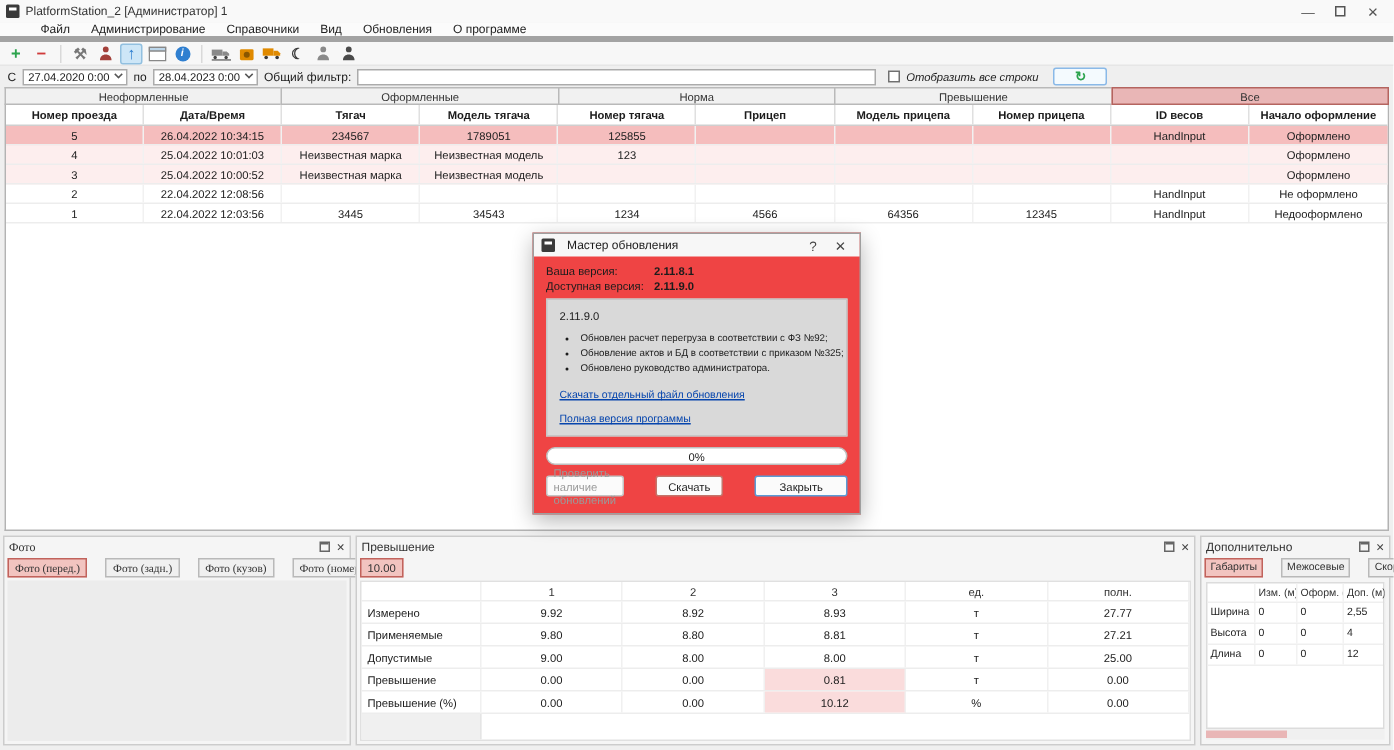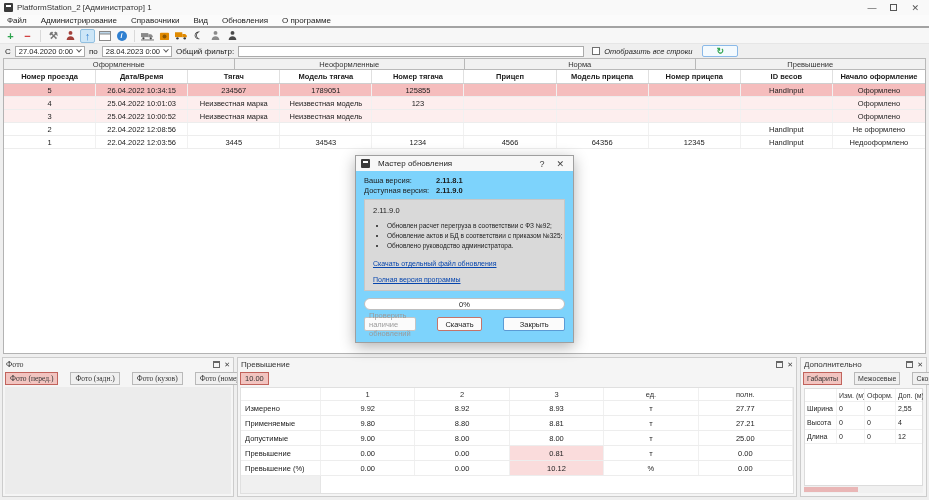--- a/index.html
+++ b/index.html
@@ -12,21 +12,21 @@
               display:flex; align-items:center; padding:0 4px; }
   .appicon { width:9px; height:9px; background:#3a3a3a; border-radius:1px; margin-right:4px; position:relative; }
   .appicon::after { content:""; position:absolute; left:2px; top:2px; width:5px; height:2px; background:#fff; }
   #titlebar .ttl { font-size:8px; color:#333; }
   #wincontrols { margin-left:auto; display:flex; align-items:center; gap:14px; padding-right:6px; }
   #wincontrols span { font-size:9px; color:#555; line-height:10px; cursor:default; }
   .maxbox { display:inline-block; width:7px; height:7px; border:1px solid #555; }
 
   
   #menubar { position:absolute; left:0; top:15px; width:929px; height:13px; background:#fbfbfb;
-             display:flex; align-items:center; padding-left:0; border-bottom:2px solid #a3a3a3; }
+             display:flex; align-items:center; padding-left:20px; border-bottom:4px solid #a3a3a3; }
   .menu-item { font-size:8px; color:#222; padding:0 7px; height:13px; display:flex; align-items:center; }
 
   
   #toolbar { position:absolute; left:0; top:28px; width:929px; height:16px; background:#f7f7f7;
              display:flex; align-items:center; gap:2px; padding-left:3px; border-bottom:1px solid #e6e6e6; }
   .tbtn { width:15px; height:14px; display:flex; align-items:center; justify-content:center;
           font-size:11px; font-weight:bold; border-radius:2px; }
   .tbtn.active { background:#cde6f7; border:1px solid #92c0e0; }
   .tsep { width:1px; height:12px; background:#d9d9d9; margin:0 3px; }
   .ico-svg { display:flex; }
@@ -100,21 +100,21 @@
   #extra-panel .ptab { padding:0 3px; font-size:7px; }
   .etable { background:#fff; margin:2px 3px 0 3px; border:1px solid #dcdcdc; flex:1; display:flex; flex-direction:column; }
   .erow { display:grid; grid-template-columns:32px 28px 31px 28px; height:13px; border-bottom:1px solid #efefef; flex:0 0 auto; }
   .ec { font-size:7px; display:flex; align-items:center; padding-left:2px; overflow:hidden; white-space:nowrap; border-right:1px solid #f2f2f2; }
   .ec.ehdr { color:#333; }
   .erow.tall { height:14px; }
   .hscroll { height:7px; margin:0 3px 3px 3px; background:#f0f0f0; position:relative; flex:0 0 auto; }
   .hthumb { position:absolute; left:0; top:1px; height:5px; width:45%; background:#e9b6b6; }
 
   
-  #dialog { position:absolute; left:355px; top:155px; width:219px; height:188px; background:#7dd3fc;
+  #dialog { position:absolute; left:355px; top:155px; width:219px; height:188px; background:#ef4444;
             border:1px solid #9f9f9f; box-shadow:0 4px 14px rgba(0,0,0,.3); z-index:50; }
   #dlg-title { height:15px; display:flex; align-items:center; padding:0 5px; gap:4px; background:#f7f7f7; }
   #dlg-title .t { font-size:8px; flex:1; }
   #dlg-title .q, #dlg-title .x { font-size:9px; color:#444; padding:0 4px; }
   #dlg-body { padding:4px 8px 0 8px; }
   .verline { display:flex; font-size:7.5px; height:10px; align-items:center; }
   .verline .vl { width:72px; }
   .verline .vv { font-weight:bold; }
   #changelog { margin-top:4px; height:92px; background:#d9d9d9; border:1px solid #c6c6c6; padding:6px 8px; }
   #cl-ver { font-size:7.5px; }
@@ -242,24 +242,25 @@
     <span>Общий фильтр:</span>
     <input id="generalfilter" value="" style="">
     <span class="checkbox" style="margin-left:4px"></span>
     <span class="cblabel">Отобразить все строки</span>
     <span id="refreshbtn">
         <span>↻</span>
       </span>
   </div>
 
   <div id="ftabs">
+    <span class="ftab">Неоформленные</span>
     <span class="ftab">Оформленные</span>
-    <span class="ftab">Неоформленные</span>
     <span class="ftab">Норма</span>
     <span class="ftab">Превышение</span>
+    <span class="ftab active">Все</span>
   </div>
 
   <div id="grid">
     <div class="ghead">
       <span class="hc">Номер проезда</span>
       <span class="hc">Дата/Время</span>
       <span class="hc">Тягач</span>
       <span class="hc">Модель тягача</span>
       <span class="hc">Номер тягача</span>
       <span class="hc">Прицеп</span>

